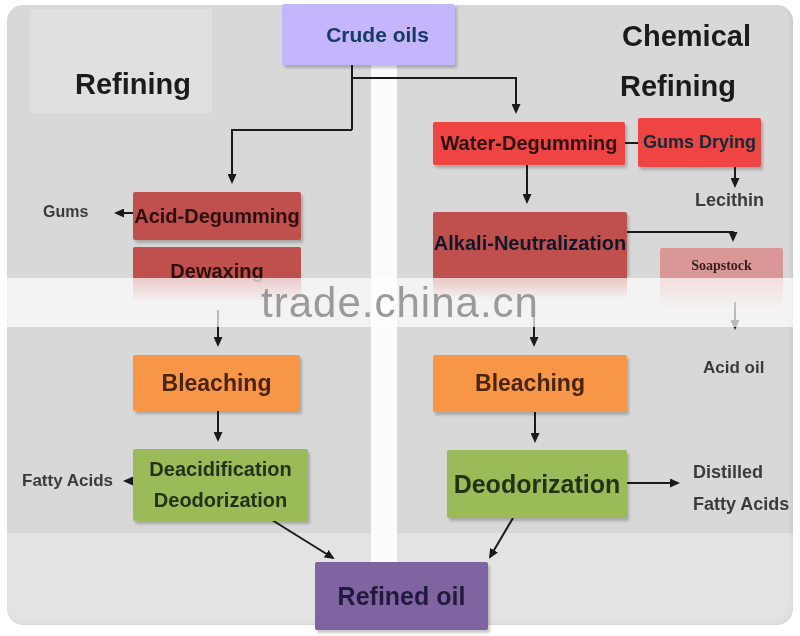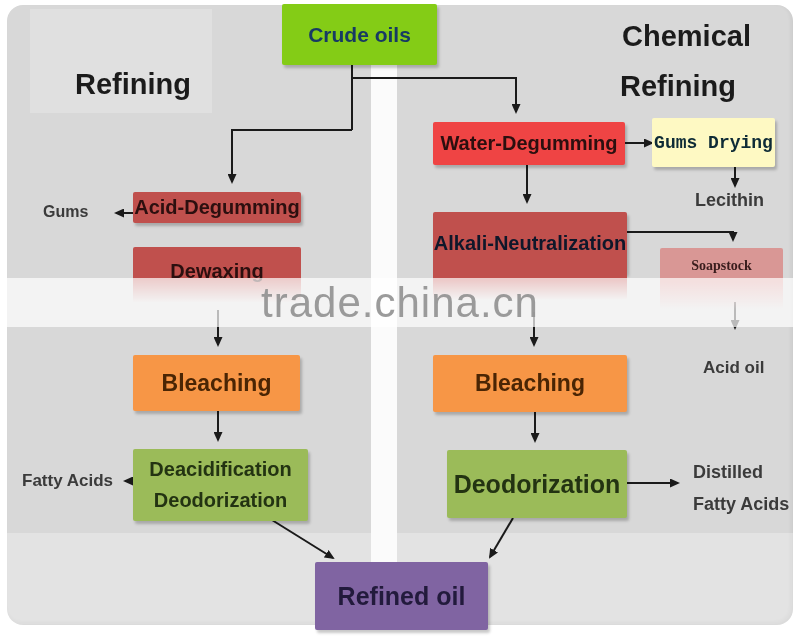--- a/index.html
+++ b/index.html
@@ -22,35 +22,35 @@
   
   #arrows{position:absolute;left:0;top:0;z-index:2;pointer-events:none;}
   
   .node{position:absolute;z-index:3;display:flex;align-items:center;justify-content:center;
         text-align:center;border-radius:2px;font-weight:600;
         box-shadow:2px 3px 3px rgba(0,0,0,0.22);}
   .fade{box-shadow:none;}
   .lbl{position:absolute;z-index:3;font-weight:600;color:#3b3b3b;white-space:nowrap;}
   .heading{position:absolute;z-index:3;font-weight:700;font-size:29px;color:#1b1b1b;white-space:nowrap;}
   
-  #crude      {left:282px;top:4px;  width:155px;height:61px;background:#84cc16;color:#173a63;font-size:21px;}
-  #acid       {left:133px;top:192px;width:168px;height:31px;background:#c0504d;color:#2c0f0f;font-size:20px;}
+  #crude      {left:282px;top:4px;  width:155px;height:61px;background:#c4b5fd;color:#173a63;font-size:21px;padding-left:18px;}
+  #acid       {left:133px;top:192px;width:168px;height:48px;background:#c0504d;color:#2c0f0f;font-size:20px;}
   #dewax      {left:133px;top:247px;width:168px;height:56px;color:#2c0f0f;font-size:20px;
                background:linear-gradient(to bottom,#c0504d 55%,rgba(192,80,77,0) 100%);
                align-items:flex-start;padding-top:13px;box-sizing:border-box;}
   #bleach-l   {left:133px;top:355px;width:167px;height:56px;background:#f79646;color:#4a2504;font-size:23px;}
   #green-l    {left:133px;top:449px;width:175px;height:72px;background:#9bbb59;color:#233312;
                font-size:20px;flex-direction:column;line-height:1.55;}
   #waterdeg   {left:433px;top:122px;width:192px;height:43px;background:#ef4444;color:#2c0f0f;font-size:20px;}
   #alkali     {left:433px;top:212px;width:194px;height:62px;background:#c0504d;color:#0f172a;font-size:20px;}
   #redbar     {left:433px;top:267px;width:194px;height:33px;
                background:linear-gradient(to bottom,#c0504d 40%,rgba(192,80,77,0) 100%);}
   #bleach-r   {left:433px;top:355px;width:194px;height:57px;background:#f79646;color:#4a2504;font-size:23px;}
   #deo-r      {left:447px;top:450px;width:180px;height:68px;background:#9bbb59;color:#233312;font-size:25px;}
-  #gumsdry    {left:652px;top:118px;width:123px;height:49px;background:#fef9c3;color:#0e2b36;font-size:18px;font-family:Liberation Mono, monospace;}
+  #gumsdry    {left:638px;top:118px;width:123px;height:49px;background:#ef4444;color:#0e2b36;font-size:18px;}
   #soapstock  {left:660px;top:248px;width:123px;height:62px;color:#3a1d1d;font-size:14px;
                background:linear-gradient(to bottom,#d99795 55%,rgba(217,151,149,0) 100%);
                align-items:flex-start;padding-top:10px;box-sizing:border-box;font-family:Liberation Serif, serif;}
   #refined    {left:315px;top:562px;width:173px;height:68px;background:#8064a2;color:#221a3c;
                font-size:25px;font-weight:700;}
   
   #lbl-gums       {left:43px; top:203px;font-size:16px;}
   #lbl-lecithin   {left:695px;top:190px;font-size:18px;}
   #lbl-fatty      {left:22px; top:471px;font-size:17px;}
   #lbl-acidoil    {left:703px;top:358px;font-size:17px;}

